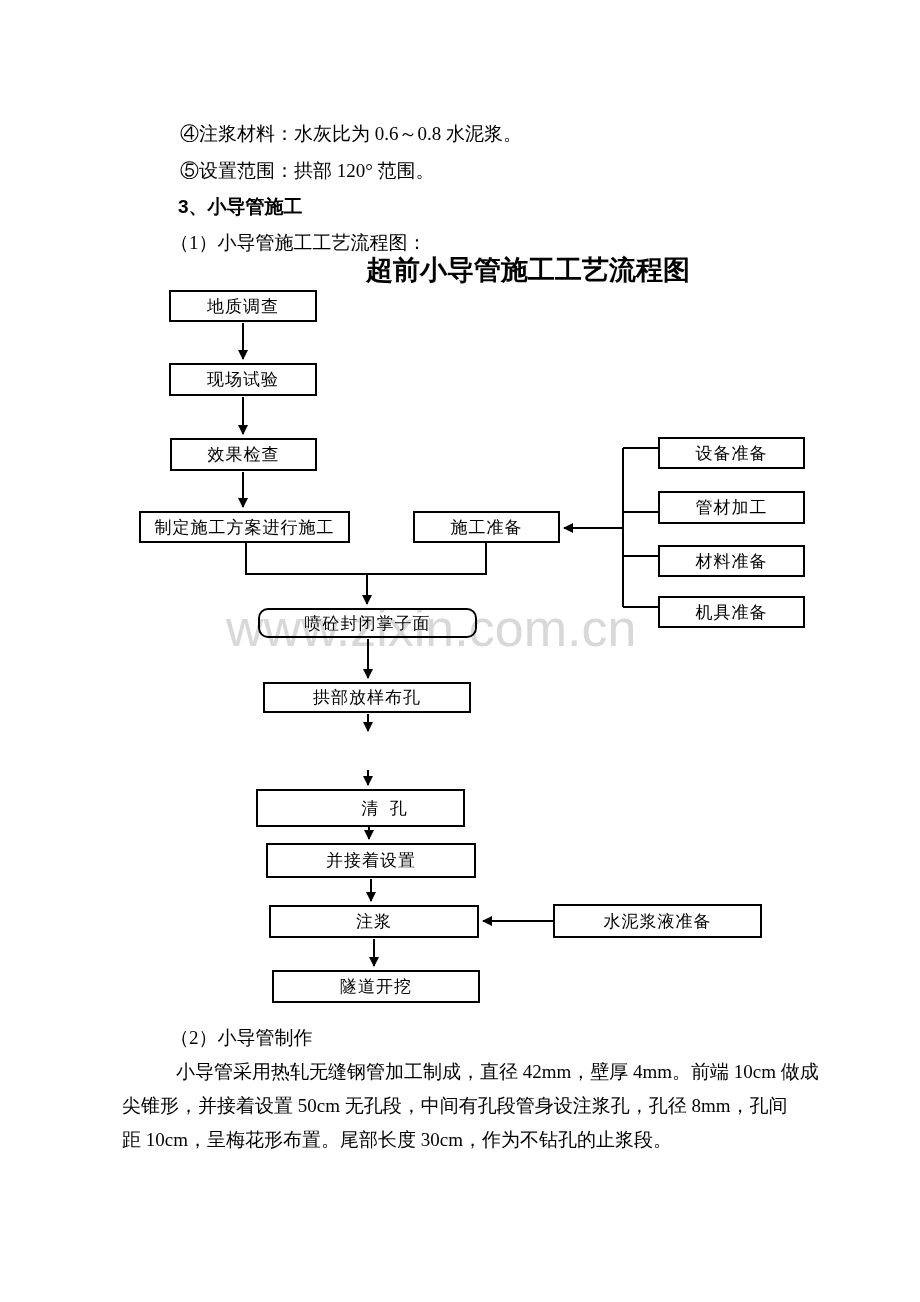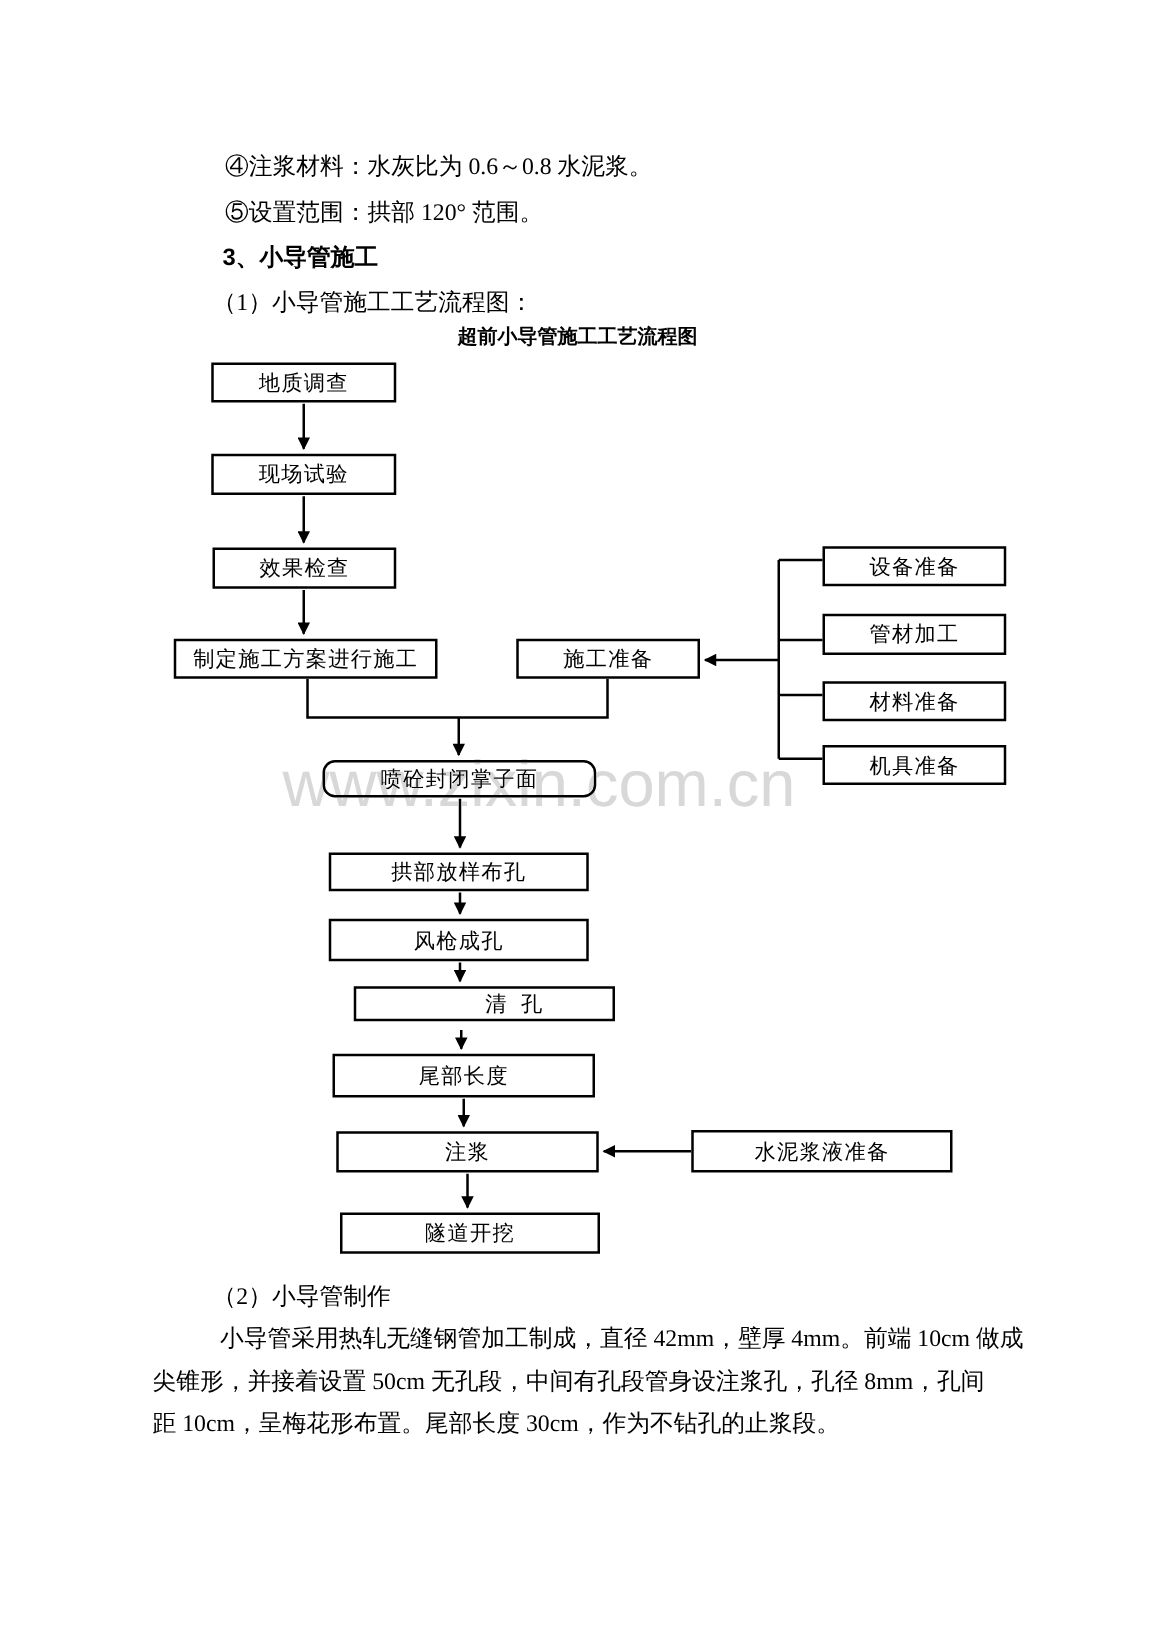--- a/index.html
+++ b/index.html
@@ -26,21 +26,21 @@
 </style>
 </head>
 <body>
 
 <div class="page">
 
   <div class="txt" style="left:180px; top:120px;">④注浆材料：水灰比为 0.6～0.8 水泥浆。</div>
   <div class="txt" style="left:180px; top:157px;">⑤设置范围：拱部 120° 范围。</div>
   <div class="txt heading" style="left:178px; top:193px;">3、小导管施工</div>
   <div class="txt" style="left:170px; top:229px;">（1）小导管施工工艺流程图：</div>
-  <div class="txt heading" style="left:366px; top:256px; font-size:16px;">超前小导管施工工艺流程图</div>
+  <div class="txt heading" style="left:366px; top:256px; font-size:27px;">超前小导管施工工艺流程图</div>
 
   <svg class="connectors" width="920" height="1302">
     <defs>
       <marker id="ah" viewBox="0 0 10 10" refX="9" refY="5" markerWidth="5.5" markerHeight="5" orient="auto">
         <path d="M 0 0 L 10 5 L 0 10 z" fill="#000"></path>
       </marker>
     </defs>
 
     <line x1="243" y1="323" x2="243" y2="359" marker-end="url(#ah)"></line>
     <line x1="243" y1="397" x2="243" y2="434" marker-end="url(#ah)"></line>
@@ -69,23 +69,22 @@
   <div class="fbox" style="left:169px; top:363px; width:148px; height:33px;">现场试验</div>
   <div class="fbox" style="left:139px; top:511px; width:211px; height:32px;">制定施工方案进行施工</div>
   <div class="fbox" style="left:170px; top:438px; width:147px; height:33px;">效果检查</div>
   <div class="fbox" style="left:413px; top:511px; width:147px; height:32px;">施工准备</div>
   <div class="fbox" style="left:658px; top:437px; width:147px; height:32px;">设备准备</div>
   <div class="fbox" style="left:658px; top:491px; width:147px; height:33px;">管材加工</div>
   <div class="fbox" style="left:658px; top:545px; width:147px; height:32px;">材料准备</div>
   <div class="fbox" style="left:658px; top:596px; width:147px; height:32px;">机具准备</div>
   <div class="fbox" style="left:258px; top:608px; width:219px; height:30px;border-radius:10px;">喷砼封闭掌子面</div>
   <div class="fbox" style="left:263px; top:682px; width:208px; height:31px;">拱部放样布孔</div>
-  <div class="fbox" style="left:263px; top:735px; width:208px; height:34px;">风枪成孔</div>
-  <div class="fbox" style="left:283px; top:789px; width:209px; height:28px;padding-left:48px;">清  孔</div>
-  <div class="fbox" style="left:266px; top:843px; width:210px; height:35px;">尾部长度</div>
+  <div class="fbox" style="left:256px; top:789px; width:209px; height:38px;padding-left:48px;">清  孔</div>
+  <div class="fbox" style="left:266px; top:843px; width:210px; height:35px;">并接着设置</div>
   <div class="fbox" style="left:269px; top:905px; width:210px; height:33px;">注浆</div>
   <div class="fbox" style="left:553px; top:904px; width:209px; height:34px;">水泥浆液准备</div>
   <div class="fbox" style="left:272px; top:970px; width:208px; height:33px;">隧道开挖</div>
 
   <div class="watermark">www.zixin.com.cn</div>
 
   <div class="txt" style="left:170px; top:1024px;">（2）小导管制作</div>
   <div class="txt" style="left:176px; top:1058px;">小导管采用热轧无缝钢管加工制成，直径 42mm，壁厚 4mm。前端 10cm 做成</div>
   <div class="txt" style="left:122px; top:1092px;">尖锥形，并接着设置 50cm 无孔段，中间有孔段管身设注浆孔，孔径 8mm，孔间</div>
   <div class="txt" style="left:122px; top:1126px;">距 10cm，呈梅花形布置。尾部长度 30cm，作为不钻孔的止浆段。</div>

